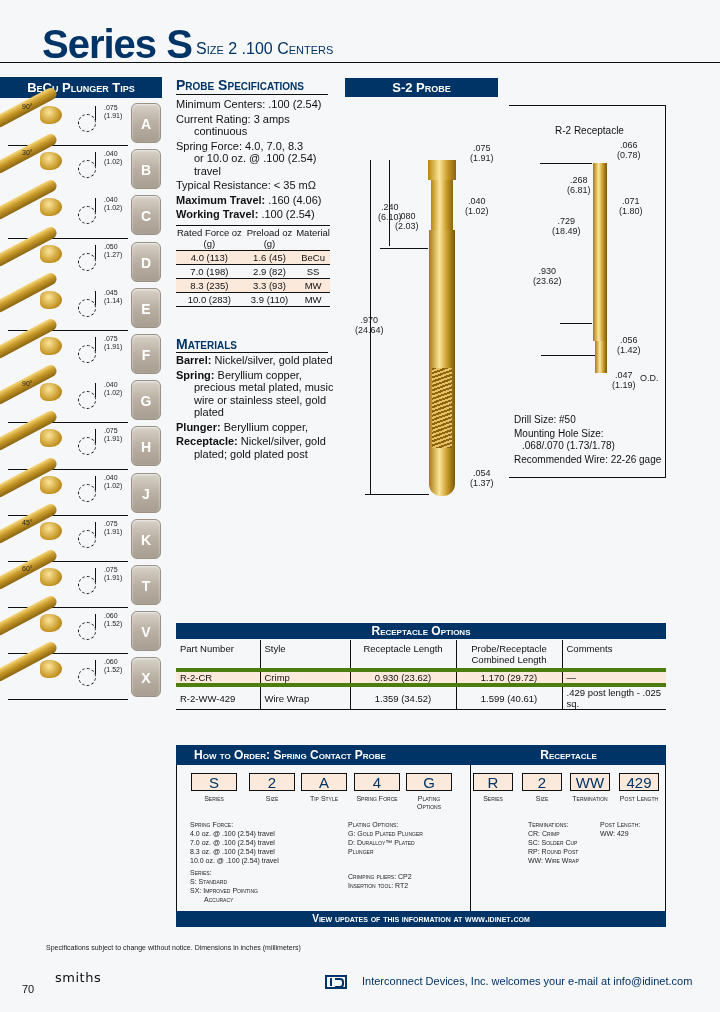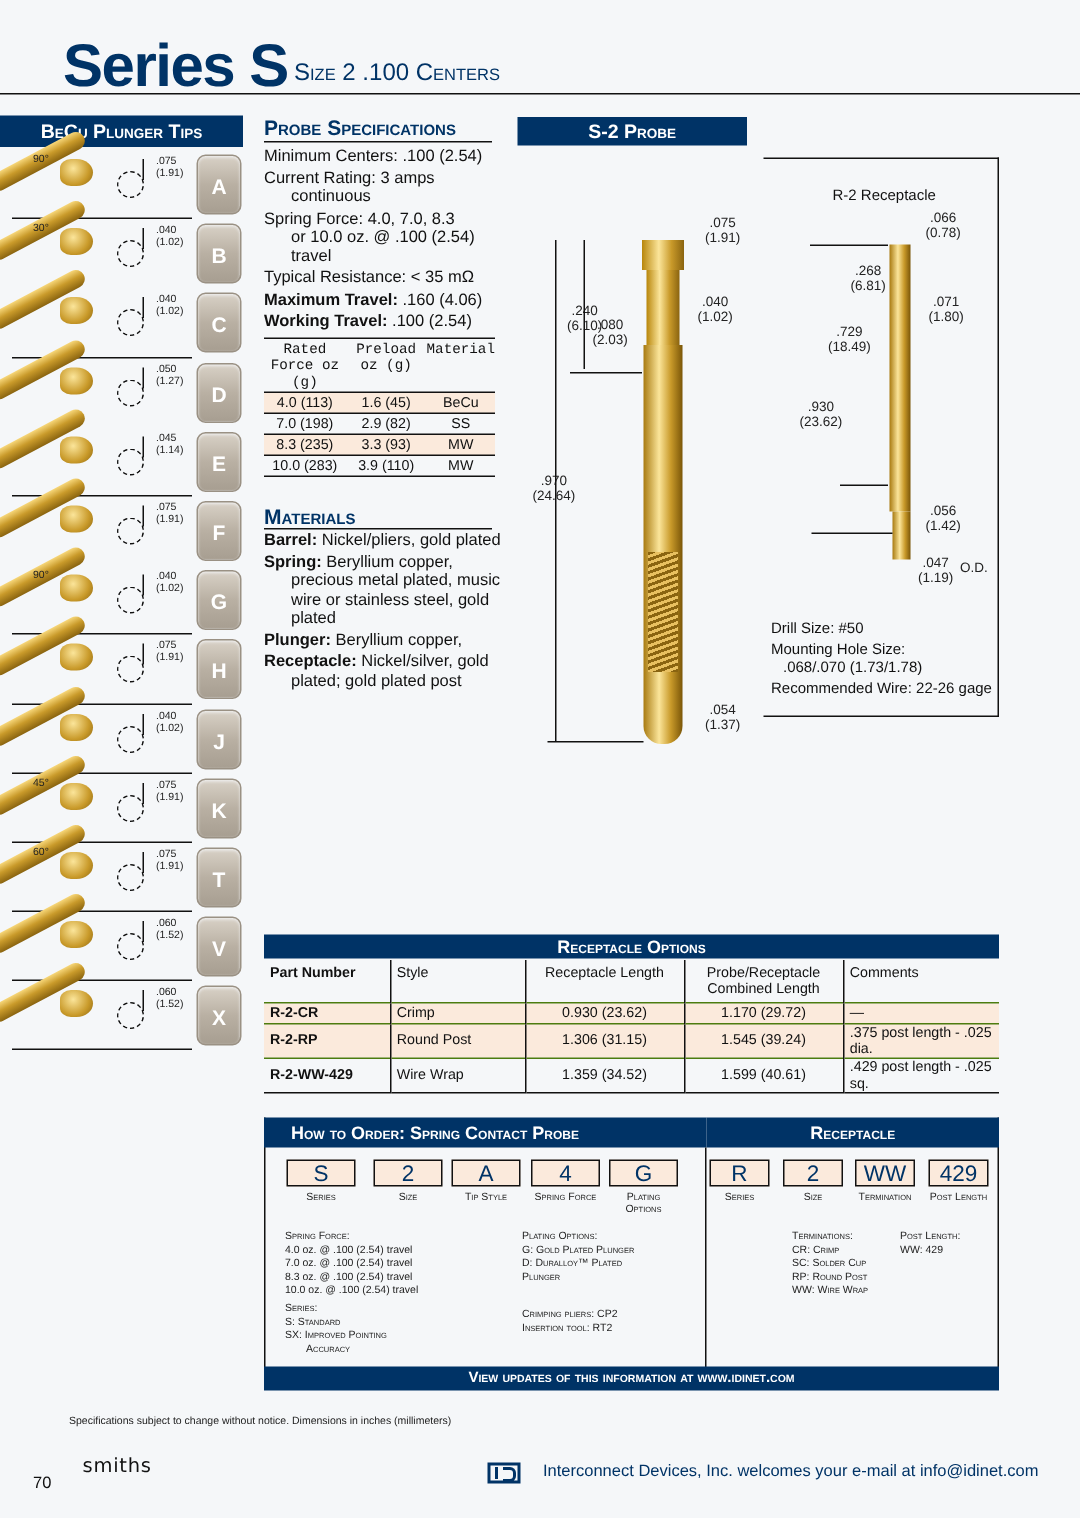--- a/index.html
+++ b/index.html
@@ -24,21 +24,21 @@
   .dim-line { position: absolute; left: 95px; top: 6px; width: 1px; height: 14px; background: #111; }
   .dim-text { position: absolute; left: 104px; top: 4px; font-size: 7px; line-height: 8px; color: #222; }
   .tip-btn { position: absolute; left: 131px; top: 3px; width: 30px; height: 40px; border-radius: 6px; background: linear-gradient(180deg, #d8d1c6 0%, #b9b0a3 50%, #a79e91 100%); border: 1px solid #9a9184; color: #fff; font-weight: bold; font-size: 14px; text-align: center; line-height: 40px; box-shadow: inset 0 1px 2px #eee; }
 
   
   .spec-head { position: absolute; left: 176px; top: 77px; width: 152px; font-size: 14px; color: #003366; border-bottom: 1px solid #111; padding-bottom: 1px; }
   .spec-list { position: absolute; left: 176px; top: 98px; width: 160px; font-size: 11px; line-height: 12.5px; }
   .spec-list .item { margin-bottom: 2px; }
   .spec-list .cont { padding-left: 18px; }
   .force-table { position: absolute; left: 176px; top: 225px; width: 154px; border-collapse: collapse; font-size: 9.5px; }
-  .force-table th { font-weight: normal; text-align: center; padding: 1px 0; vertical-align: top; line-height: 11px; font-family: Liberation Mono, monospace; }
+  .force-table th { font-weight: normal; text-align: center; padding: 1px 0; vertical-align: top; line-height: 11px; }
   .force-table thead tr { border-top: 1px solid #111; }
   .force-table td { text-align: center; border-top: 1px solid #111; padding: 1px 0; height: 13px; }
   .force-table tr.shade td { background: #fbeadc; }
   .force-table tbody tr:last-child td { border-bottom: 1px solid #111; }
 
   .mat-head { position: absolute; left: 176px; top: 336px; width: 152px; font-size: 14px; color: #003366; border-bottom: 1px solid #111; }
   .mat-list { position: absolute; left: 176px; top: 354px; width: 162px; font-size: 11px; line-height: 12.5px; }
   .mat-list .item { margin-bottom: 2px; }
   .mat-list .cont { padding-left: 18px; }
   b.lbl { font-weight: bold; }
@@ -58,23 +58,23 @@
   .rec-title { position: absolute; left: 555px; top: 125px; font-size: 10px; }
   .rec-tube { position: absolute; left: 593px; top: 163px; width: 14px; height: 178px; background: linear-gradient(90deg, #a87a10, #fbe59a 40%, #c99a2a 70%, #7a5608); }
   .rec-post { position: absolute; left: 595px; top: 341px; width: 12px; height: 32px; background: linear-gradient(90deg, #a87a10, #fbe59a 40%, #c99a2a 70%, #7a5608); }
   .drill { position: absolute; left: 514px; top: 414px; font-size: 10px; line-height: 12px; width: 150px; }
   .drill .item { margin-bottom: 2px; }
 
   
   .opt-head { position: absolute; left: 176px; top: 623px; width: 490px; height: 16px; font-size: 12px; text-align: center; line-height: 16px; }
   .opt-table { position: absolute; left: 176px; top: 640px; width: 490px; border-collapse: collapse; font-size: 9.5px; }
   .opt-table th { font-weight: normal; text-align: left; padding: 3px 4px; vertical-align: top; line-height: 11px; border-left: 1px solid #111; }
-  .opt-table th:first-child, .opt-table td:first-child { border-left: none; font-weight: bold; }
+  .opt-table th:first-child, .opt-table td:first-child { border-left: none; }
   .opt-table th.c, .opt-table td.c { text-align: center; }
-  .opt-table td { border-top: 1px solid #4d7c0f; border-left: 1px solid #111; padding: 0 4px; height: 13.5px; }
+  .opt-table td { border-top: 4px solid #4d7c0f; border-left: 1px solid #111; padding: 0 4px; height: 13.5px; }
   .opt-table tr.shade td { background: #fbeadc; }
   .opt-table tbody tr:last-child td { border-bottom: 1px solid #111; }
 
   
   .order-box { position: absolute; left: 176px; top: 745px; width: 490px; height: 168px; border: 1px solid #111; border-top: none; }
   .order-head-l { position: absolute; left: 176px; top: 745px; width: 295px; height: 20px; font-size: 12px; line-height: 20px; padding-left: 18px; }
   .order-head-r { position: absolute; left: 471px; top: 745px; width: 195px; height: 20px; font-size: 12px; line-height: 20px; text-align: center; }
   .order-divider { position: absolute; left: 470px; top: 765px; width: 1px; height: 148px; background: #111; }
   .code-box { position: absolute; top: 773px; height: 18px; background: #fbeadc; border: 1px solid #111; font-size: 15px; text-align: center; line-height: 17px; color: #003366; }
   .code-cap { position: absolute; top: 795px; font-size: 7px; text-align: center; font-variant: small-caps; line-height: 8px; color: #222; }
@@ -296,21 +296,21 @@
     <tr>
         <td>10.0 (283)</td>
         <td>3.9 (110)</td>
         <td>MW</td>
       </tr>
   </tbody>
 </table>
 
 <div class="mat-head sc">Materials</div>
 <div class="mat-list">
-  <div class="item"><b class="lbl">Barrel:</b><span> Nickel/pliers, gold plated</span></div>
+  <div class="item"><b class="lbl">Barrel:</b><span> Nickel/silver, gold plated</span></div>
   <div class="item"><b class="lbl">Spring:</b><span> Beryllium copper,</span><div class="cont">precious metal plated, music wire or stainless steel, gold plated</div></div>
   <div class="item"><b class="lbl">Plunger:</b><span> Beryllium copper,</span></div>
   <div class="item"><b class="lbl">Receptacle:</b><span> Nickel/silver, gold</span><div class="cont">plated; gold plated post</div></div>
 </div>
 
 <div class="probe-head navy sc">S-2 Probe</div>
 <div class="probe-barrel"></div>
 <div class="probe-neck"></div>
 <div class="probe-body"></div>
 <div class="probe-spring"></div>
@@ -379,27 +379,20 @@
   </tr>
     </thead>
   <tbody>
     <tr class="shade">
         <td>R-2-CR</td>
         <td>Crimp</td>
         <td class="c">0.930 (23.62)</td>
         <td class="c">1.170 (29.72)</td>
         <td>—</td>
       </tr>
-    <tr class="shade">
-        <td>R-2-RP</td>
-        <td>Round Post</td>
-        <td class="c">1.306 (31.15)</td>
-        <td class="c">1.545 (39.24)</td>
-        <td>.375 post length - .025 dia.</td>
-      </tr>
     <tr>
         <td>R-2-WW-429</td>
         <td>Wire Wrap</td>
         <td class="c">1.359 (34.52)</td>
         <td class="c">1.599 (40.61)</td>
         <td>.429 post length - .025 sq.</td>
       </tr>
   </tbody>
 </table>
 

